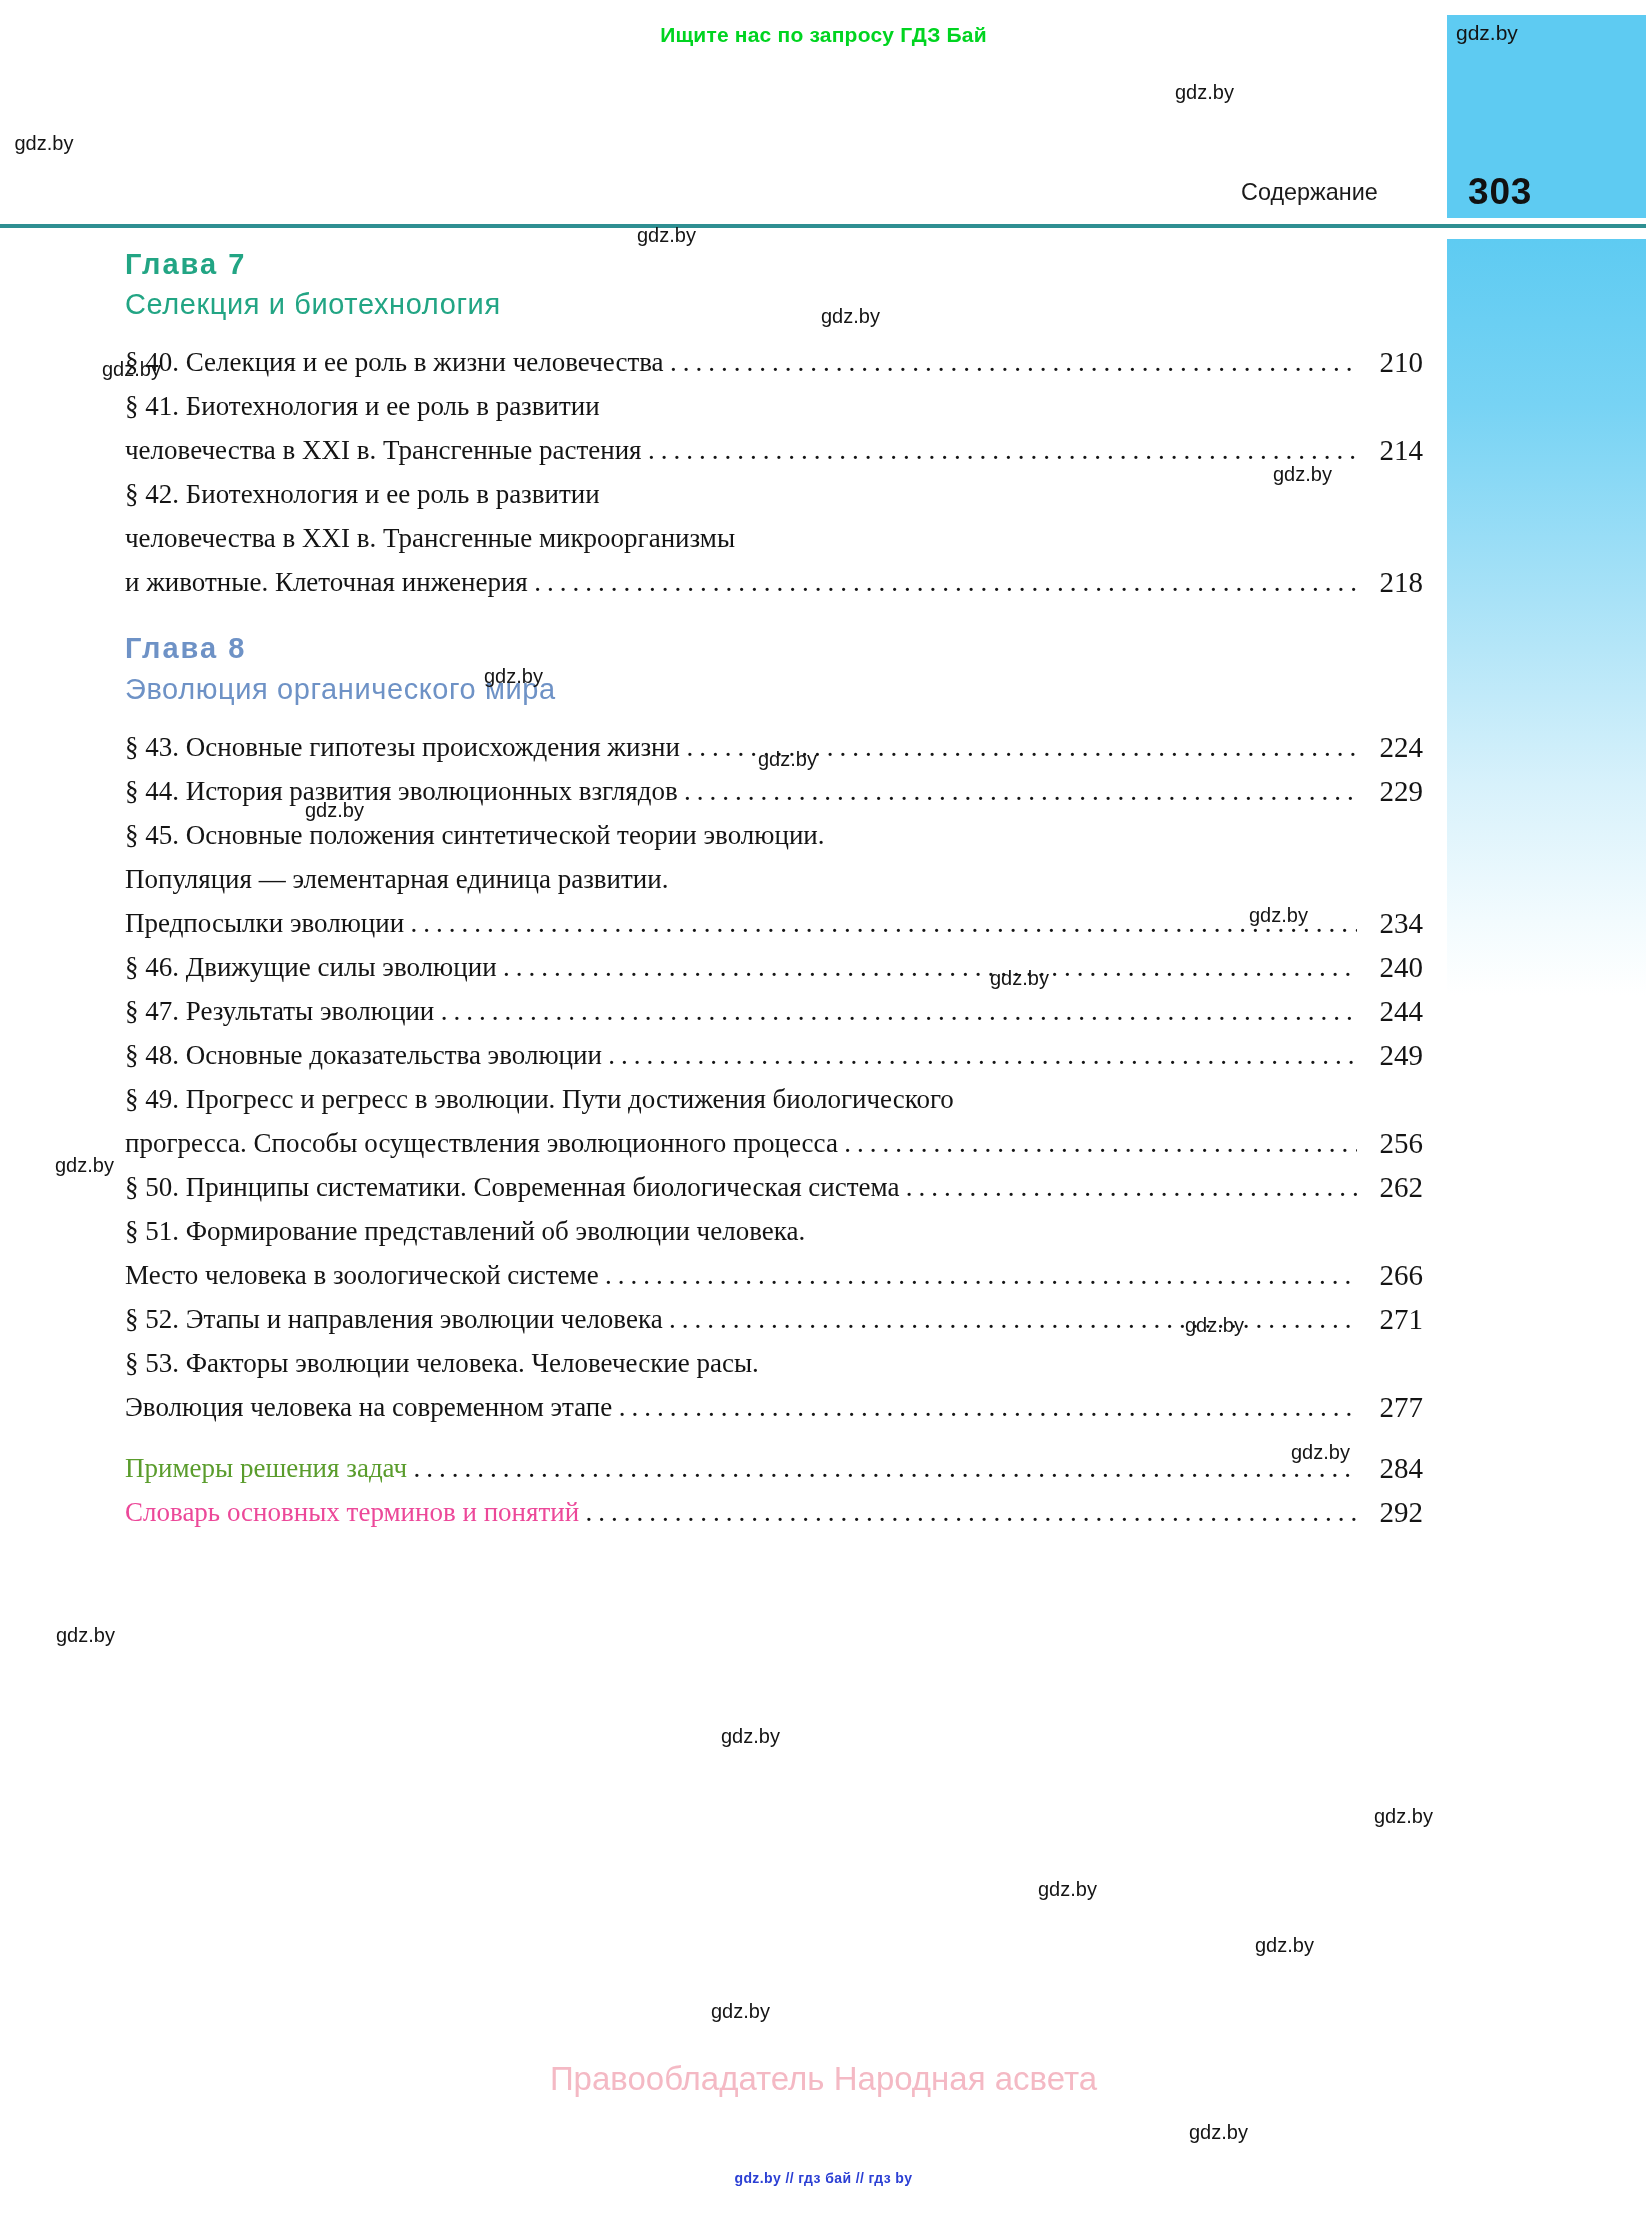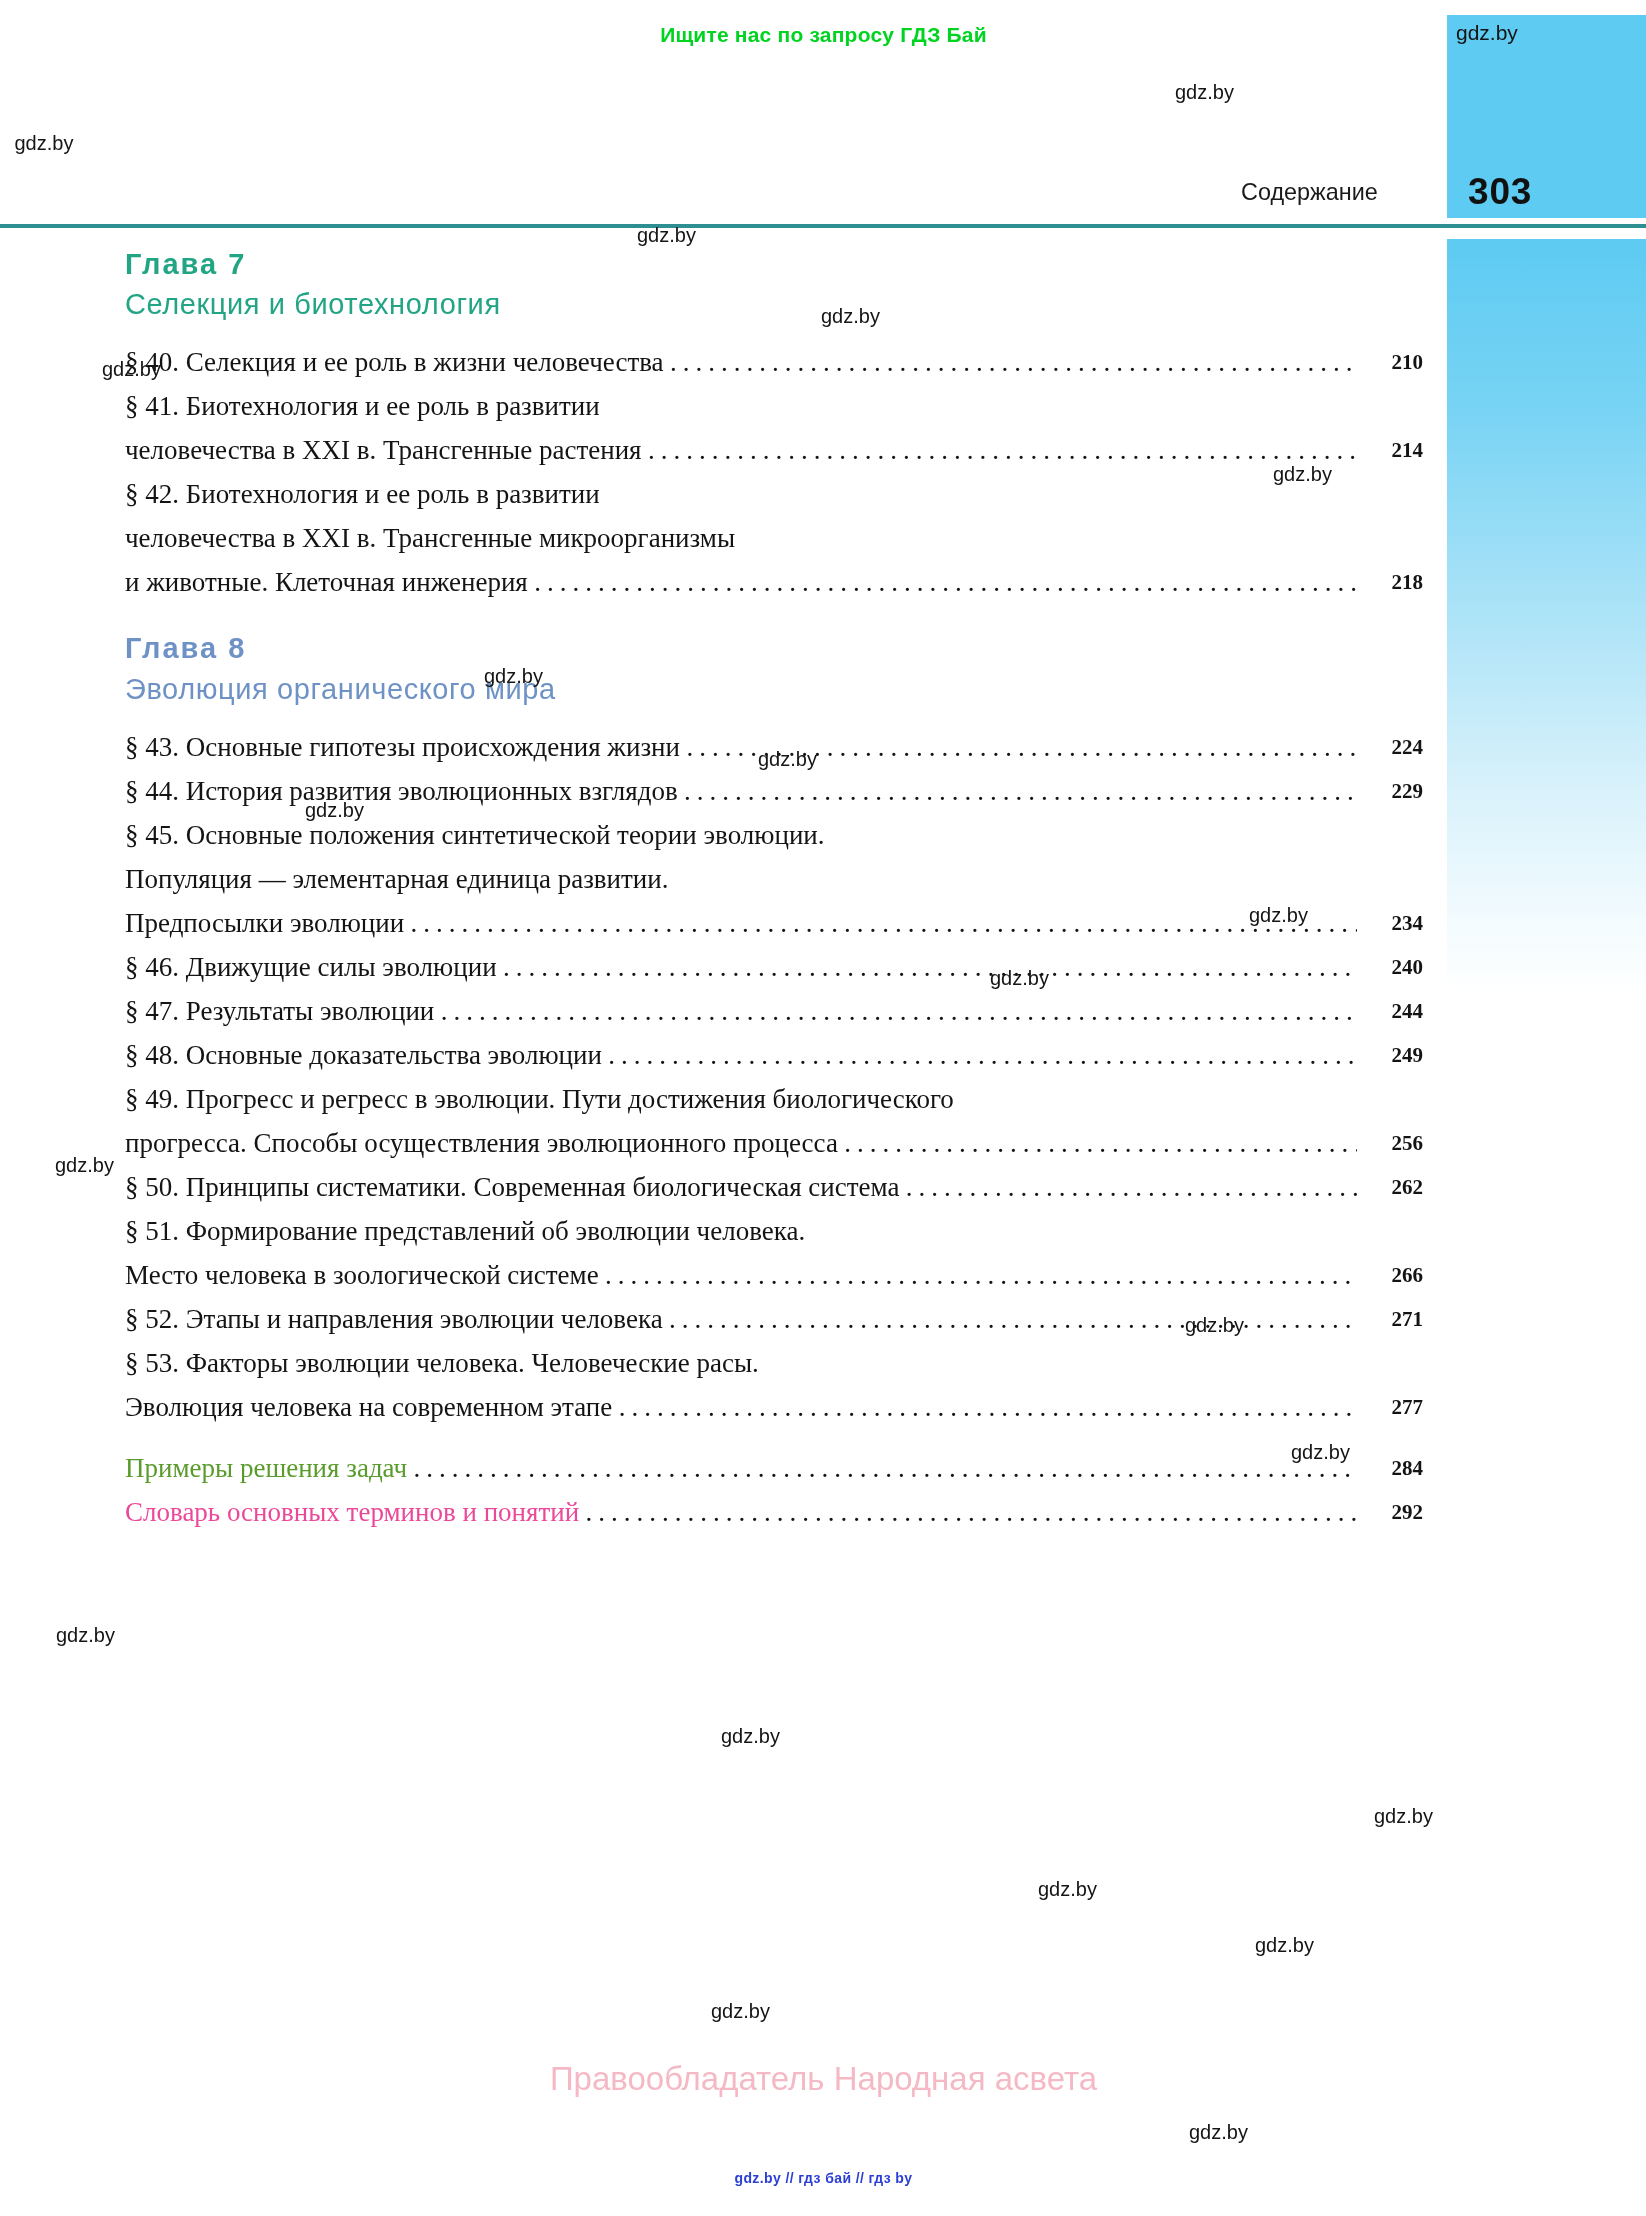--- a/index.html
+++ b/index.html
@@ -144,23 +144,22 @@
     color: #141414;
     white-space: nowrap;
   }
   .entry .leader::before {
     content: "...................................................................................................";
   }
   .entry .epage {
     flex: 0 0 auto;
     min-width: 60px;
     text-align: right;
-    font-size: 21px;
+    font-size: 29px;
     color: #141414;
-    font-weight: bold;
   }
   
   .entry.nolead .leader,
   .entry.nolead .epage { visibility: hidden; }
 
   .entry.green .etext { color: #5a9c2c; }
   .entry.blue  .etext { color: #1b8fc4; }
 
   .extra-gap { height: 17.7px; }
 

